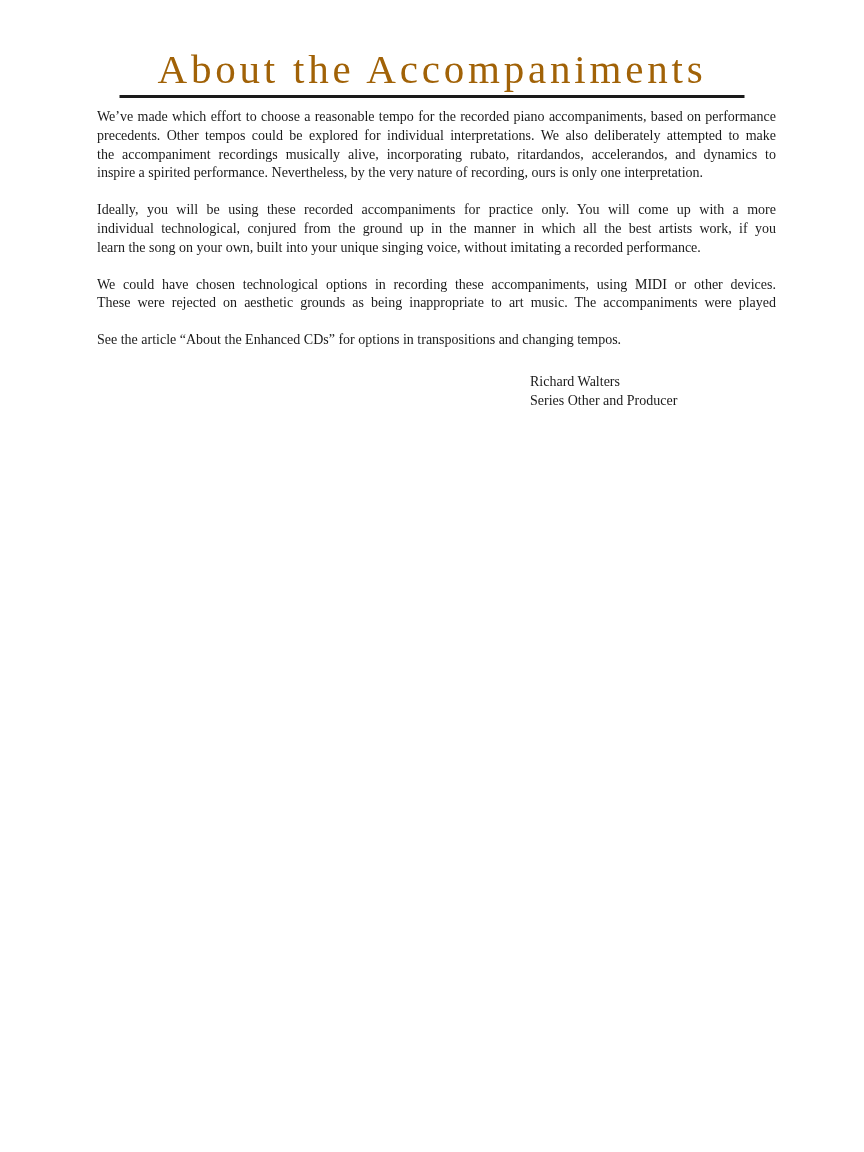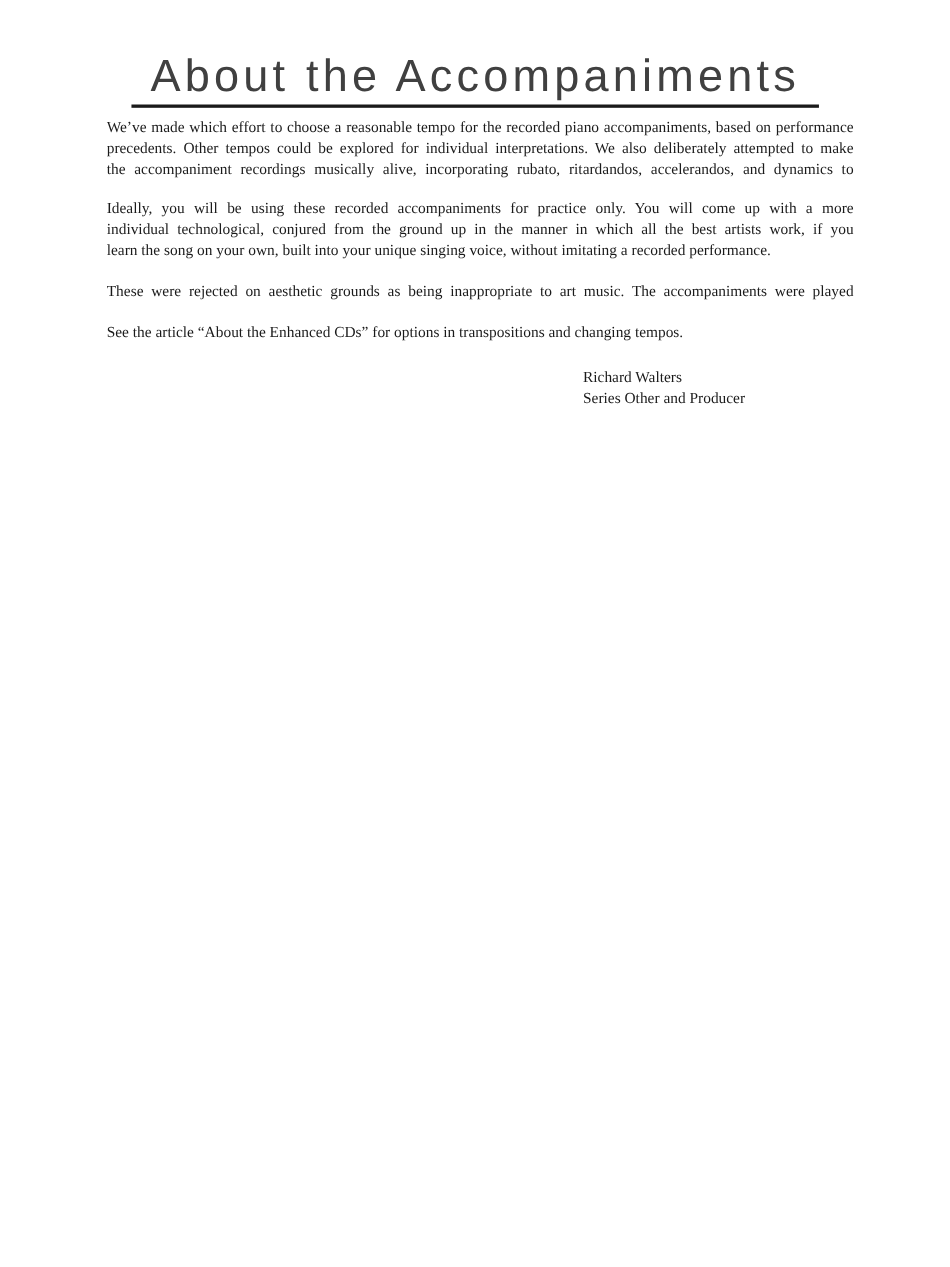--- a/index.html
+++ b/index.html
@@ -15,26 +15,26 @@
   }
   .title-wrap {
     position: absolute;
     top: 46px;
     left: 0;
     width: 864px;
     text-align: center;
   }
   .title-wrap h1 {
     margin: 0;
-    font-family: Liberation Sans, sans-serif;
+    font-family: Liberation Serif, serif;
     font-weight: 400;
     font-size: 41px;
     line-height: 47px;
     letter-spacing: 3.8px;
-    color: #404040;
+    color: #a16207;
     white-space: nowrap;
   }
   .title-rule {
     position: absolute;
     top: 95px;
     left: 50%;
     transform: translateX(-50%);
     width: 625px;
     height: 2.5px;
     background: #1a1a1a;
@@ -73,29 +73,31 @@
     <h1>About the Accompaniments</h1>
   </div>
   <div class="title-rule"></div>
 
   <div class="body-block">
 
     <p>
       <span class="ln jl" style="display:block">We’ve made which effort to choose a reasonable tempo for the recorded piano accompaniments, based on performance</span>
       <span class="ln jl" style="display:block">precedents. Other tempos could be explored for individual interpretations. We also deliberately attempted to make</span>
       <span class="ln jl" style="display:block">the accompaniment recordings musically alive, incorporating rubato, ritardandos, accelerandos, and dynamics to</span>
+      <span class="ln" style="display:block">inspire a spirited performance. Nevertheless, by the very nature of recording, ours is only one interpretation.</span>
     </p>
 
     <p>
       <span class="ln jl" style="display:block">Ideally, you will be using these recorded accompaniments for practice only. You will come up with a more</span>
       <span class="ln jl" style="display:block">individual technological, conjured from the ground up in the manner in which all the best artists work, if you</span>
       <span class="ln" style="display:block">learn the song on your own, built into your unique singing voice, without imitating a recorded performance.</span>
     </p>
 
     <p>
+      <span class="ln jl" style="display:block">We could have chosen technological options in recording these accompaniments, using MIDI or other devices.</span>
       <span class="ln jl" style="display:block">These were rejected on aesthetic grounds as being inappropriate to art music. The accompaniments were played</span>
     </p>
 
     <p>
       <span class="ln" style="display:block">See the article “About the Enhanced CDs” for options in transpositions and changing tempos.</span>
     </p>
 
     <div class="signature">
       <div class="ln">Richard Walters</div>
       <div class="ln">Series Other and Producer</div>

